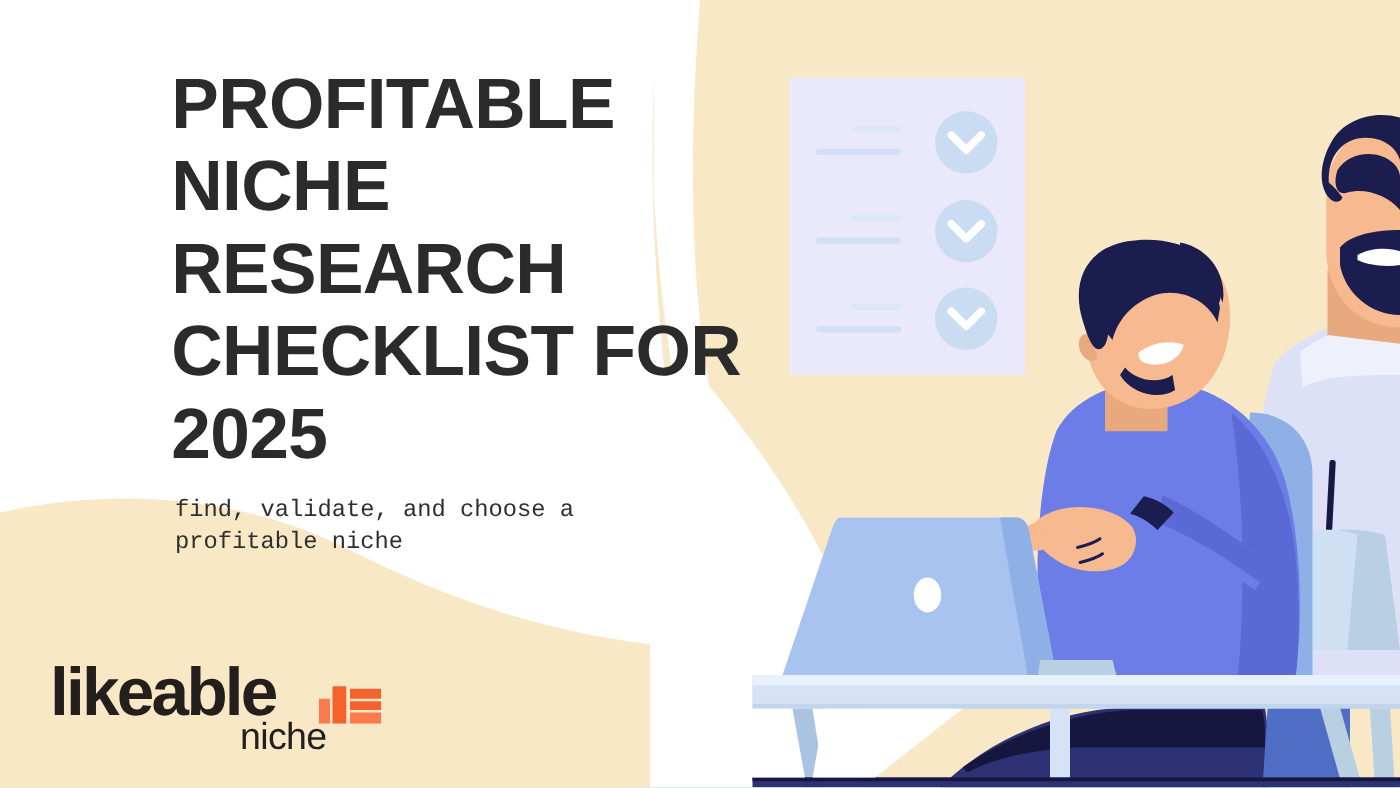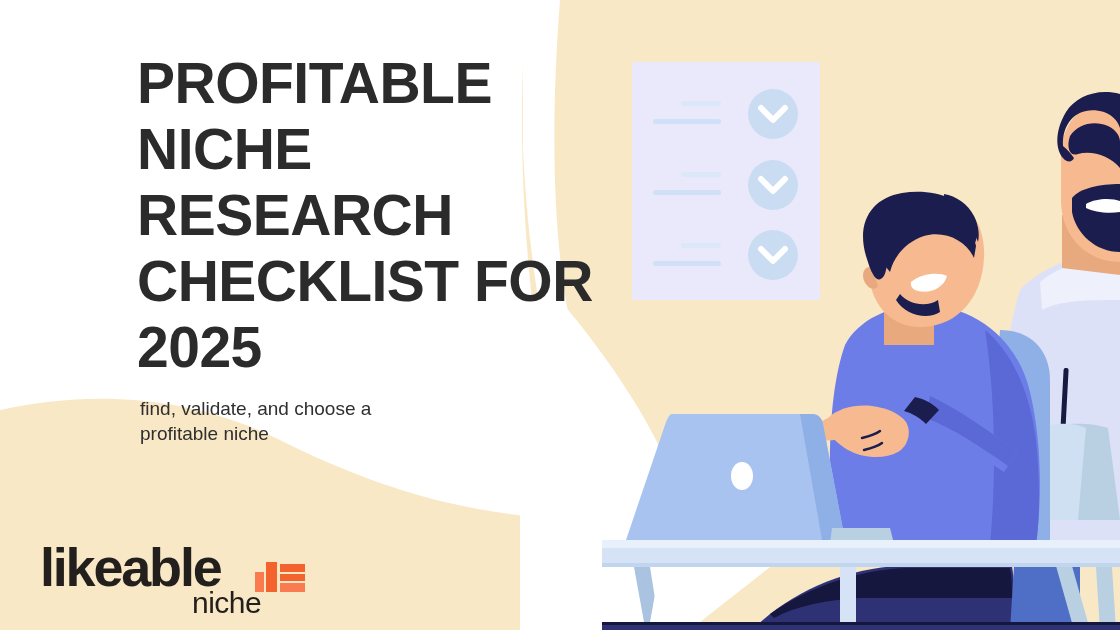--- a/index.html
+++ b/index.html
@@ -39,39 +39,38 @@
     font-weight: 700;
     font-size: 57px;
     line-height: 66px;
     letter-spacing: -0.5px;
     color: #2b2b2b;
     text-transform: uppercase;
     margin: 0;
     white-space: pre-line;
   }
   .subhead {
-    font-family: Liberation Sans, sans-serif;
+    font-family: Liberation Mono, monospace;
     font-weight: 400;
     font-size: 19px;
     line-height: 25px;
     color: #2f2f2f;
     margin: 16px 0 0 3px;
     width: 330px;
     white-space: pre-line;
   }
 
   
   .logo {
     position: absolute;
     left: 40px;
     top: 527px;
     z-index: 40;
     width: 290px;
     height: 90px;
-    margin-top: 13px;
   }
   .logo-word {
     font-family: "Liberation Sans", "DejaVu Sans", sans-serif;
     font-weight: 700;
     font-size: 54px;
     line-height: 54px;
     letter-spacing: -2.2px;
     color: #231f1c;
     position: absolute;
     left: 0;

